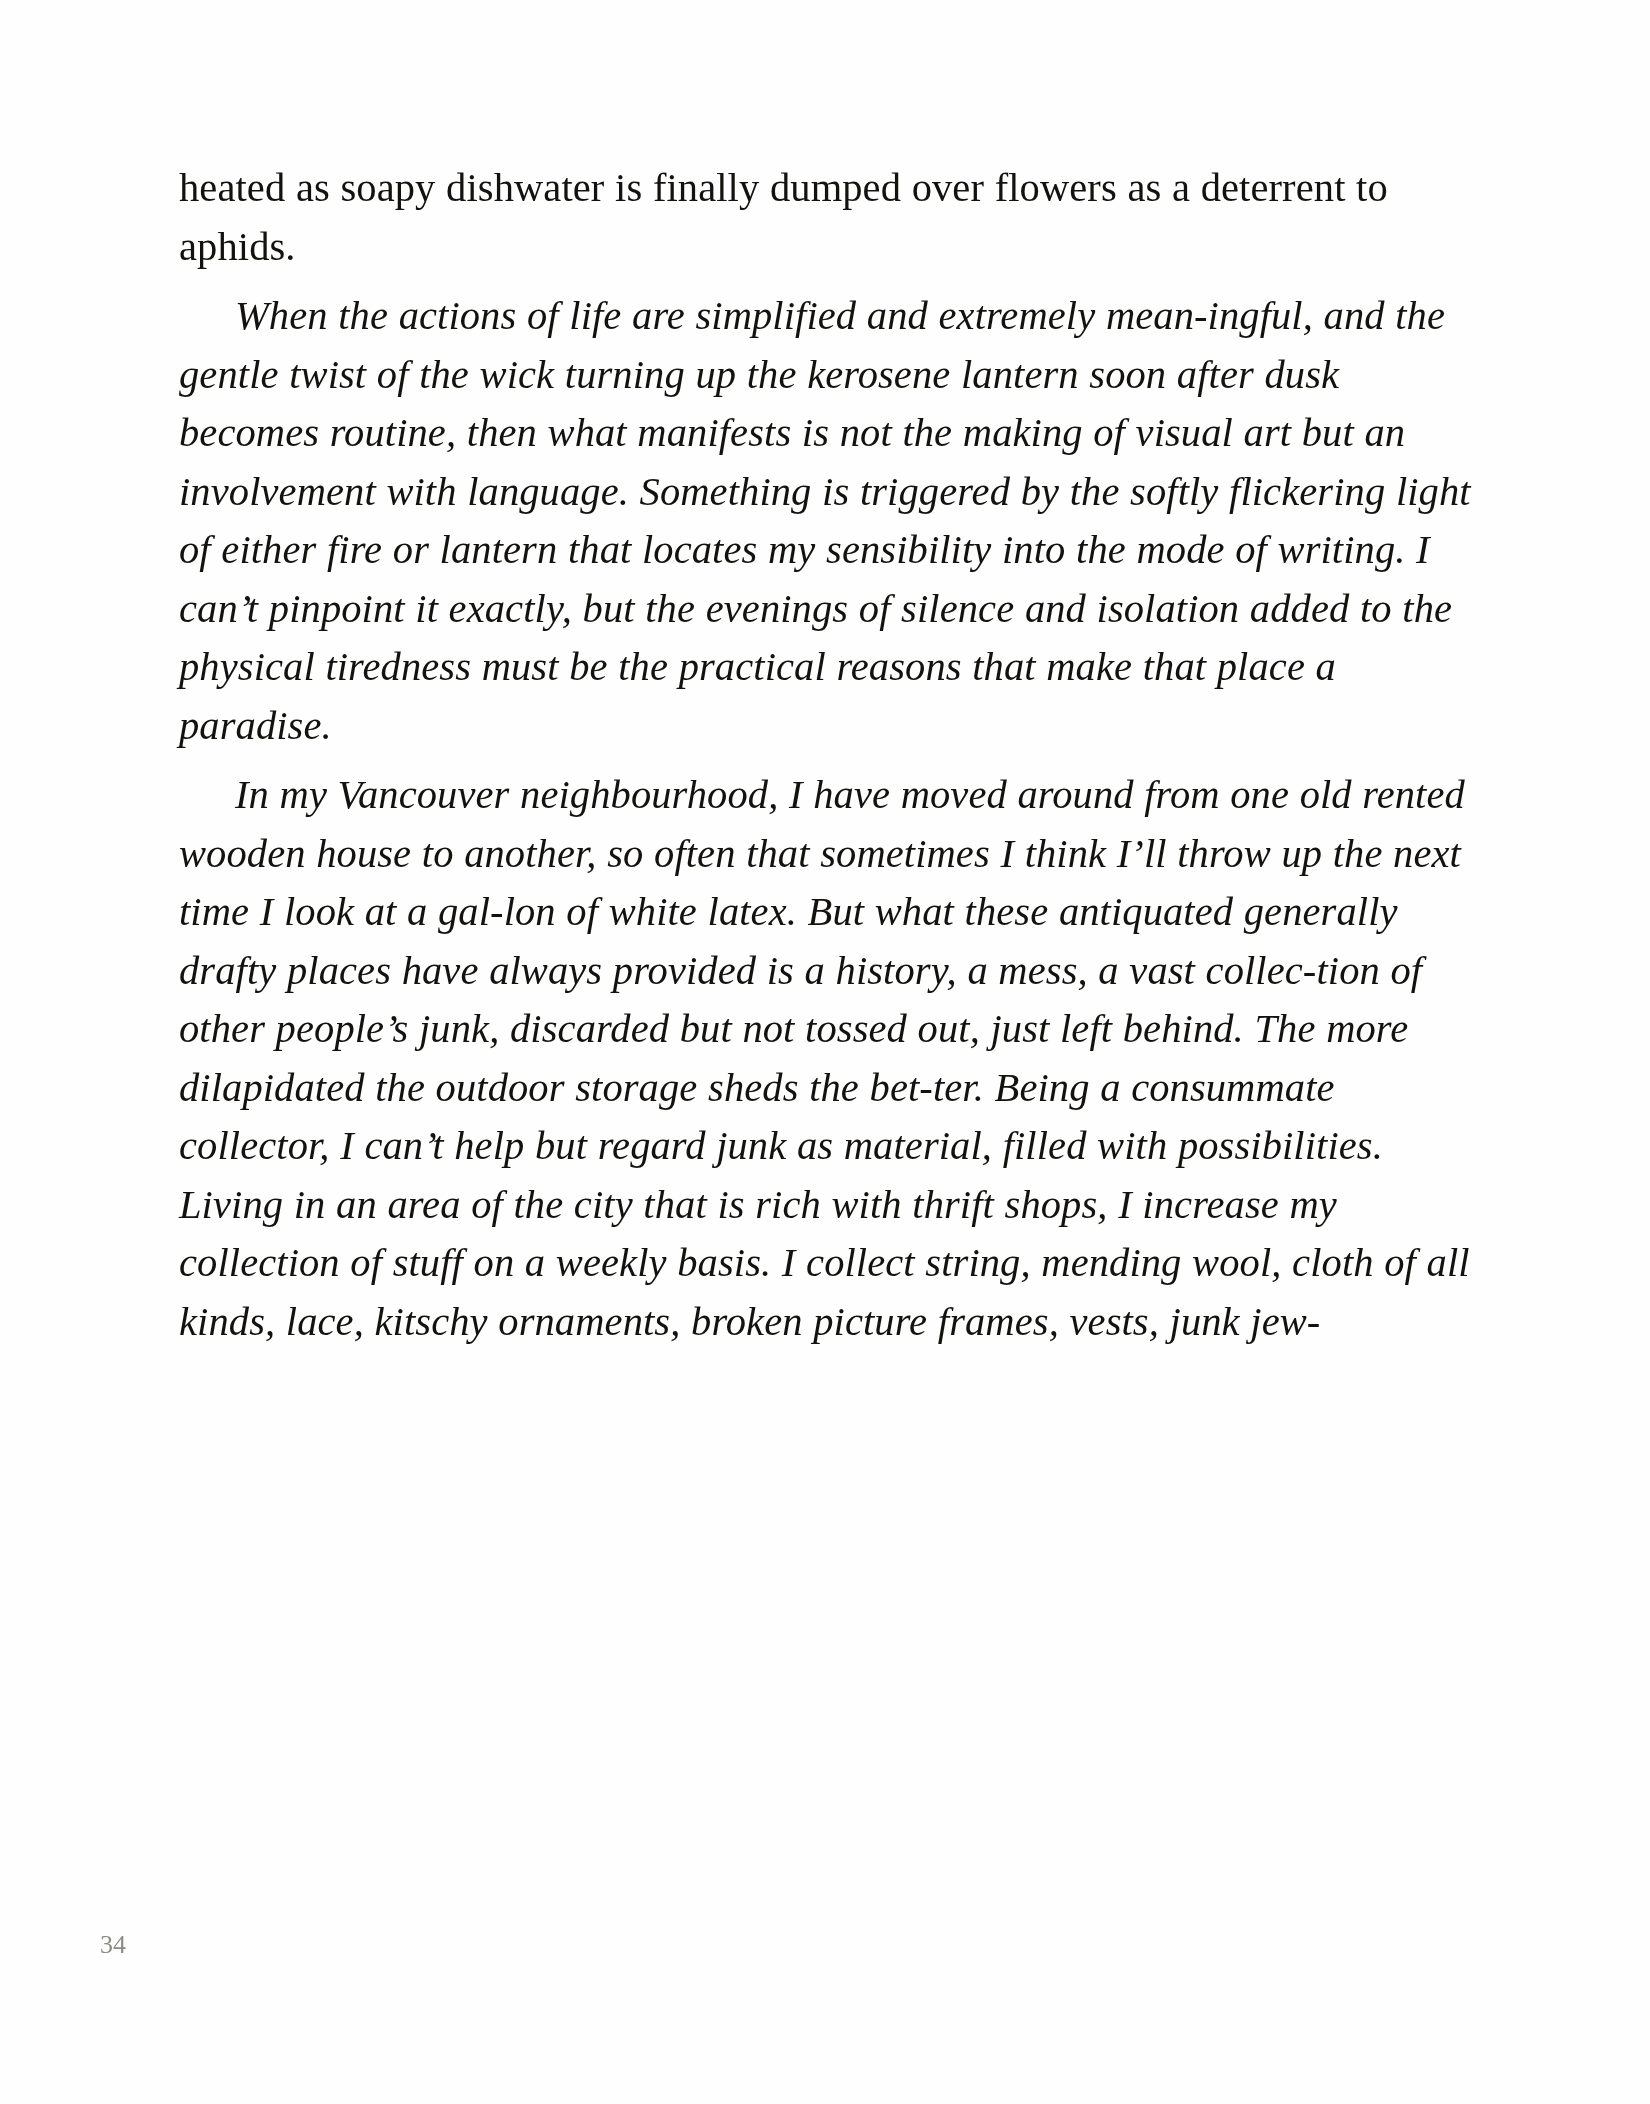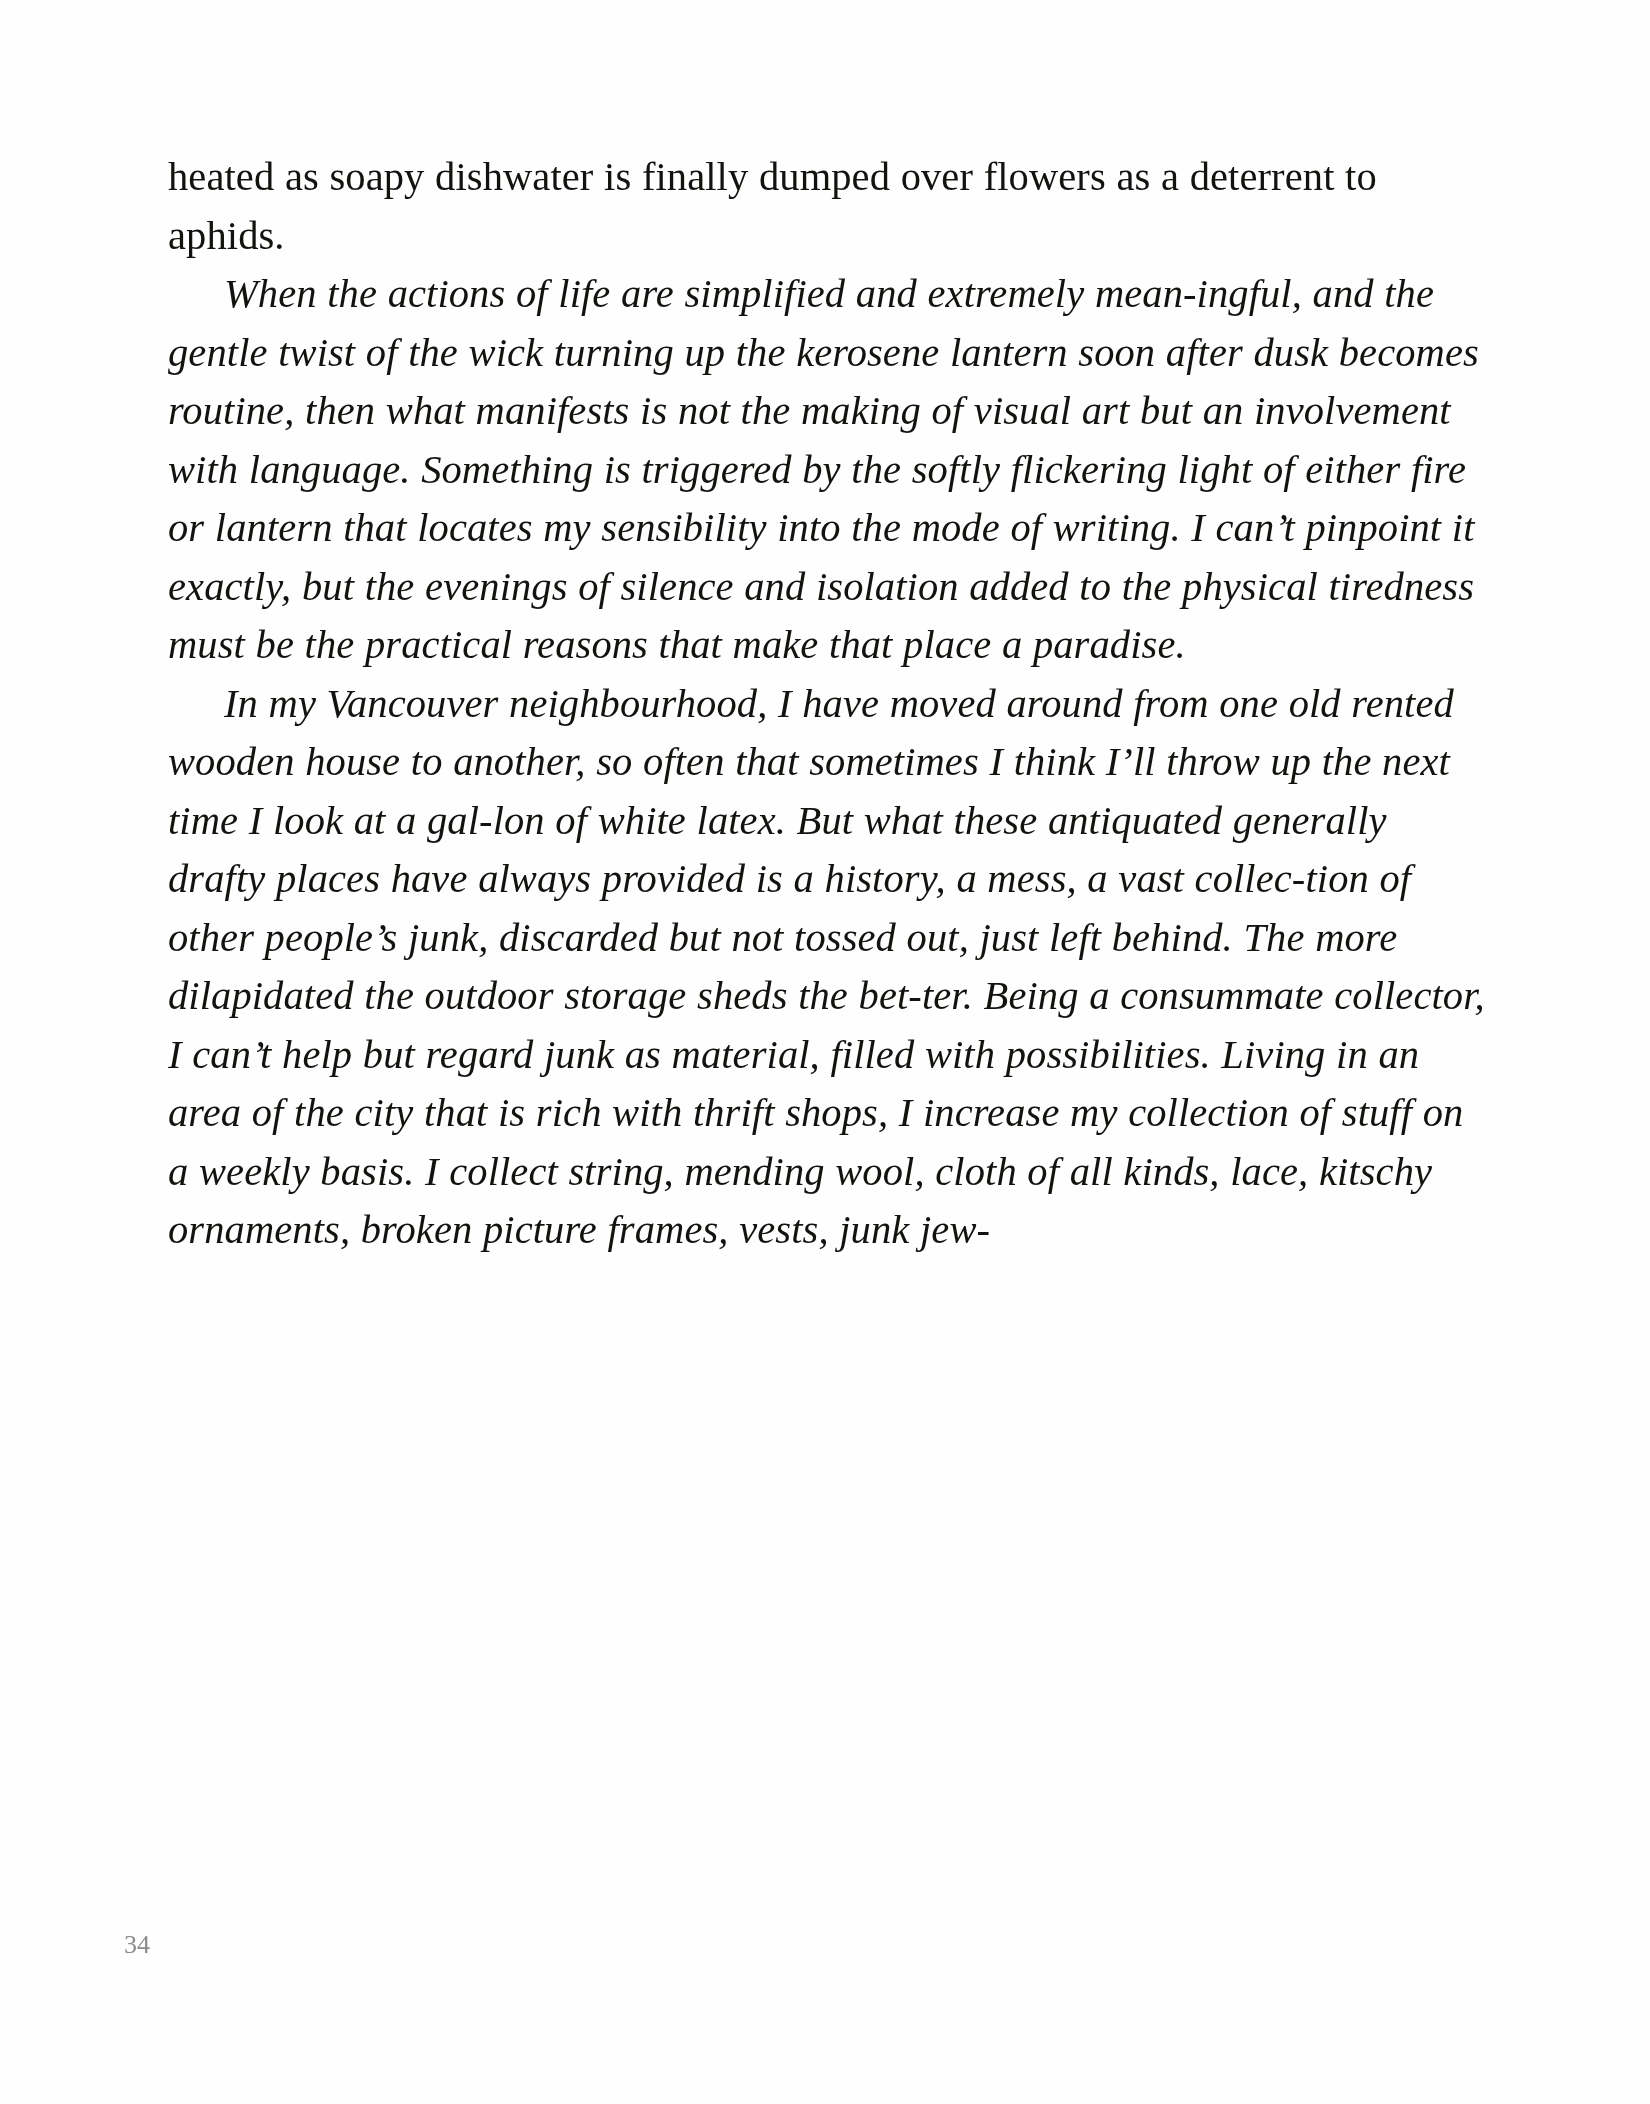--- a/index.html
+++ b/index.html
@@ -22,42 +22,41 @@
     height: 2104px;
     background: #fefefe;
   }
   .text-block {
     position: absolute;
     left: 168px;
     top: 148px;
     width: 1320px;
   }
   .para {
-    margin: 0;
+    margin: 11px;
     font-size: 40.5px;
     line-height: 58.5px;
     text-align: left;
     letter-spacing: 0.1px;
     word-spacing: 0.4px;
     color: #14120f;
   }
   .para.indent {
     text-indent: 56px;
     font-style: italic;
   }
   .folio {
     position: absolute;
     left: 100px;
     top: 1930px;
     width: 120px;
     font-size: 26px;
     line-height: 30px;
     color: #8d8b88;
     font-family: "Liberation Serif", "DejaVu Serif", serif;
-    margin-left: 24px;
   }
 </style>
 </head>
 <body>
 
 <div class="page">
 
   <div class="text-block">
     <p class="para">heated as soapy dishwater is finally dumped over flowers as a deterrent to aphids.</p>
     <p class="para indent">When the actions of life are simplified and extremely mean-ingful, and the gentle twist of the wick turning up the kerosene lantern soon after dusk becomes routine, then what manifests is not the making of visual art but an involvement with language. Something is triggered by the softly flickering light of either fire or lantern that locates my sensibility into the mode of writing. I can’t pinpoint it exactly, but the evenings of silence and isolation added to the physical tiredness must be the practical reasons that make that place a paradise.</p>

